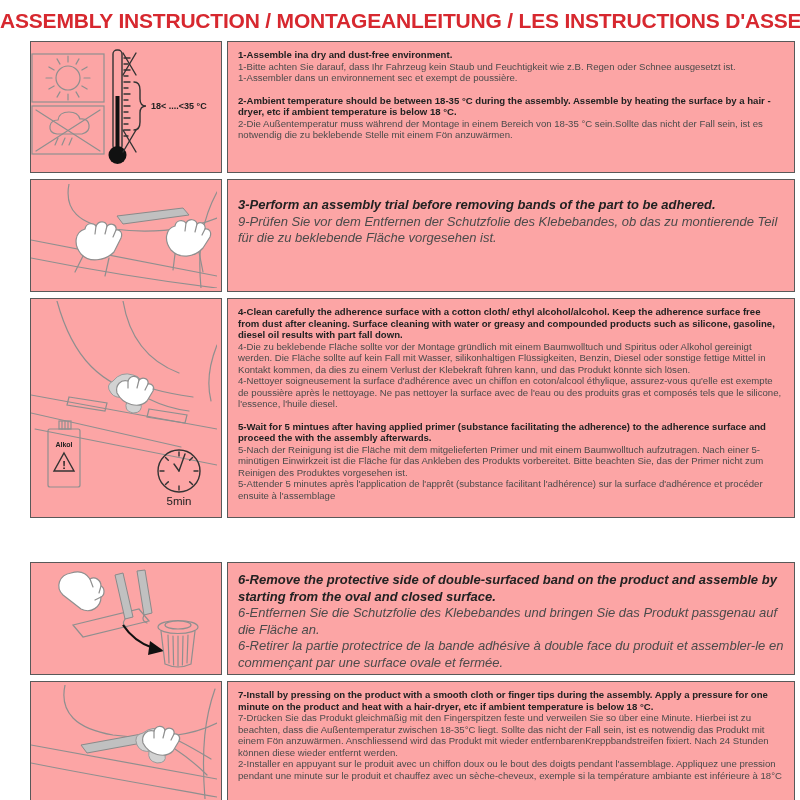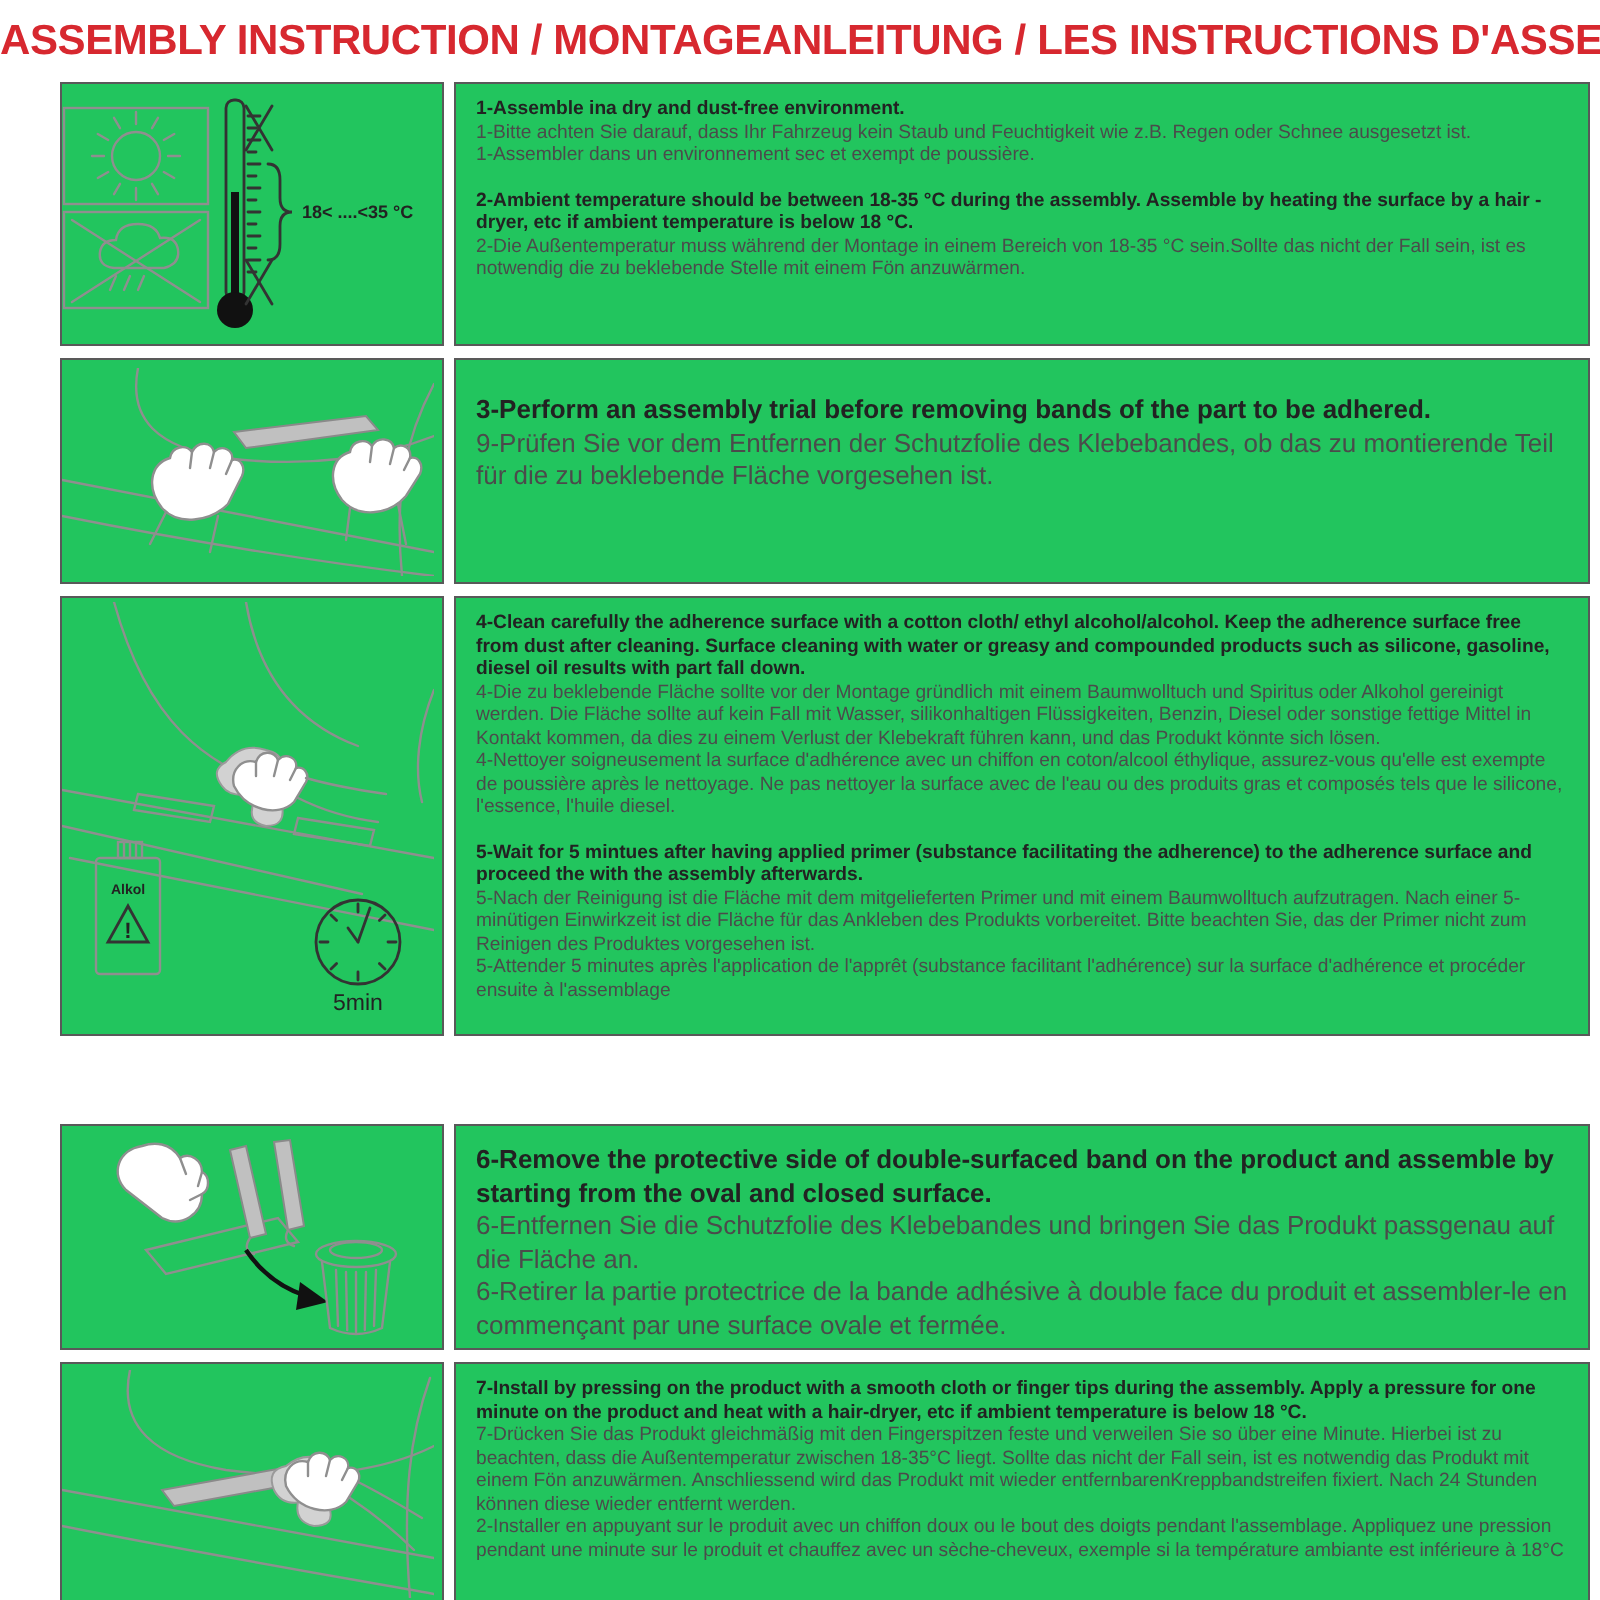--- a/index.html
+++ b/index.html
@@ -1,25 +1,25 @@
 <!DOCTYPE html>
 <html><head>
 <meta charset="utf-8">
 <style>
   html,body{margin:0;padding:0;background:#fff;}
   body{width:800px;height:800px;overflow:hidden;font-family:"Liberation Sans",sans-serif;}
   .page{width:800px;height:800px;position:relative;}
   .title{color:#d7282f;text-align:center;font-size:21px;font-weight:700;margin:0;padding:9px 0 8px 0;letter-spacing:-0.2px;white-space:nowrap;}
   .table{margin:0 5px 0 30px;}
   .row{display:flex;gap:5px;margin-bottom:6px;}
-  .cell{border:1.6px solid #595959;background:#22c55e;box-sizing:border-box;}
+  .cell{border:1.6px solid #595959;background:#fca5a5;box-sizing:border-box;}
   .ill{width:192px;flex:0 0 192px;display:flex;align-items:center;justify-content:flex-start;overflow:hidden;}
   .txt{flex:1;padding:7px 10px;color:#4b4b4b;overflow:hidden;}
   .small .txt{font-size:9.6px;line-height:1.2;}
-  .large .txt{font-size:13px;line-height:1.27;}
+  .large .txt{font-size:13px;line-height:1.27;font-style:italic;}
   .txt p{margin:0;}
   .txt p.b{font-weight:700;color:#222;}
   .txt p.gap{margin-top:11px;}
   .r1{height:132px;}
   .r2{height:113px;}
   .r3{height:220px;}
   .r4{height:113px;margin-top:44px;}
   .r5{height:121px;}
   .r2 .txt{padding-top:17px;}
   .r4 .txt{padding-top:9px;}

